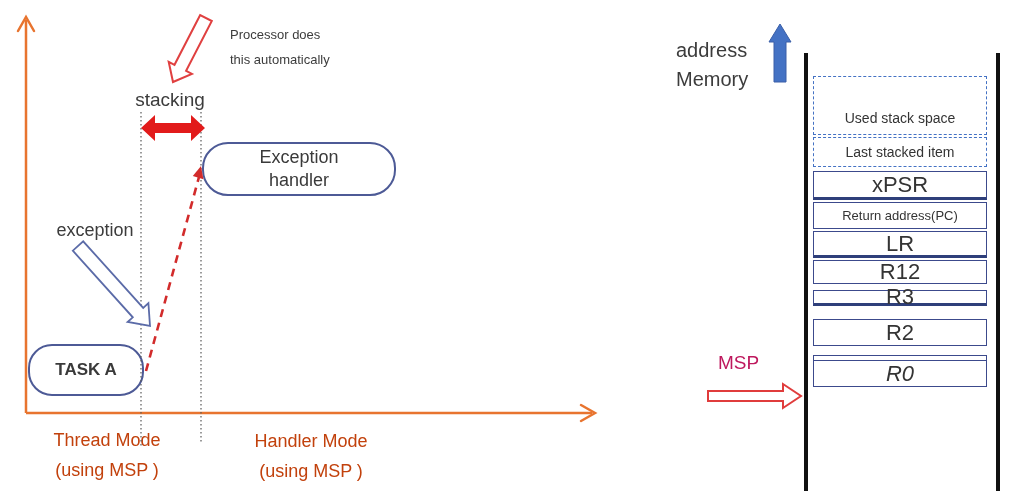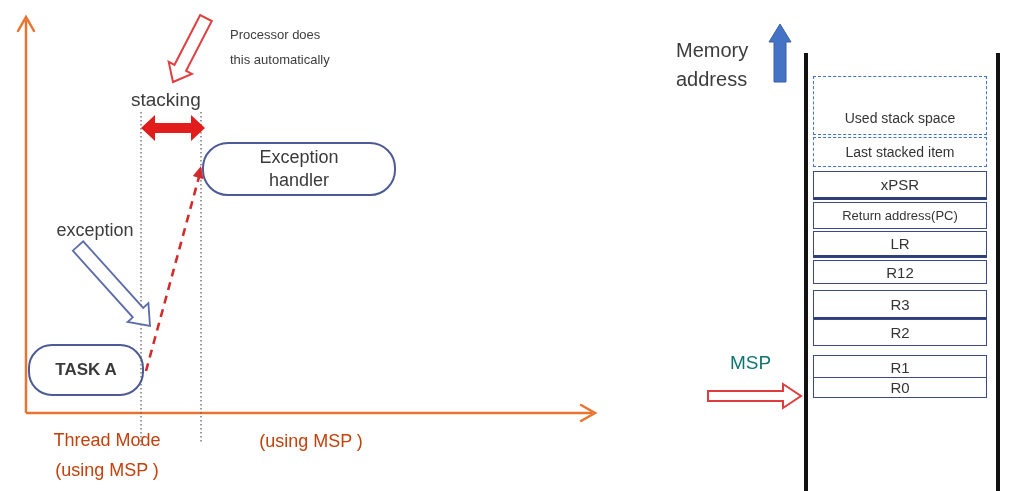--- a/index.html
+++ b/index.html
@@ -13,72 +13,73 @@
     position:absolute;border:2px solid #4d5a96;background:#fff;
     display:flex;align-items:center;justify-content:center;text-align:center;
   }
   .note{font-size:13px;line-height:25px;color:#3c3c3c;}
   .lbl{color:#3c3c3c;}
   .axis-label{position:absolute;text-align:center;font-size:18px;line-height:30px;color:#c2410c;}
   .wall{position:absolute;width:4px;background:#111;}
   .srow{
     position:absolute;left:813px;width:174px;background:#fff;
     display:flex;align-items:center;justify-content:center;
-    font-size:15px;color:#343434;box-sizing:border-box;
+    font-size:22px;color:#343434;box-sizing:border-box;
     border:1.5px solid #3c4a8c;
   }
   .srow.dashed{border:1.6px dashed #4472c4;font-size:14px;}
   .srow.small{font-size:13px;}
   .srow.thickb{border-bottom-width:3px;border-bottom-color:#2e3f7a;}
   .srow.alignlow{align-items:flex-end;padding-bottom:8px;text-align:right;}
 </style>
 </head>
 <body>
 
 <div class="canvas">
 
   <div class="abs" style="left:0;top:0;width:640px;height:491px;">
 
     <div class="abs note" style="left:230px;top:22px;">
       <div>Processor does</div>
       <div>this automatically</div>
     </div>
 
-    <div class="abs lbl" style="left:131px;top:89px;width:78px;text-align:left;font-size:19px;">stacking</div>
+    <div class="abs lbl" style="left:131px;top:89px;width:78px;text-align:center;font-size:19px;">stacking</div>
 
     <div class="abs lbl" style="left:50px;top:220px;width:90px;text-align:center;font-size:18px;">exception</div>
 
     <div class="stadium" style="left:28px;top:344px;width:112px;height:48px;border-radius:24px;font-size:17px;font-weight:bold;">
       <span>TASK A</span>
     </div>
 
     <div class="stadium" style="left:202px;top:142px;width:190px;height:50px;border-radius:26px;font-size:18px;line-height:23px;">
       <span>
         <span>Exception</span><br>
         <span>handler</span>
       </span>
     </div>
 
     <div class="axis-label" style="left:41px;top:425px;width:132px;">
       <div>Thread Mode</div>
       <div>(using MSP )</div>
     </div>
     <div class="axis-label" style="left:245px;top:426px;width:132px;">
+      <div>Handler Mode</div>
       <div>(using MSP )</div>
     </div>
   </div>
 
   <div class="abs" style="left:640px;top:0;width:384px;height:491px;">
 
     <div class="abs" style="left:36px;top:36px;font-size:20px;line-height:29px;color:#3c3c3c;">
+      <div>address</div>
       <div>Memory</div>
-      <div>address</div>
     </div>
 
-    <div class="abs" style="left:90px;top:352px;font-size:19px;color:#0f766e;">MSP</div>
+    <div class="abs" style="left:78px;top:352px;font-size:19px;color:#be185d;">MSP</div>
   </div>
 
   <div class="wall" style="left:804px;top:53px;height:438px;"></div>
   <div class="wall" style="left:996px;top:53px;height:438px;"></div>
 
   <div class="srow dashed alignlow" style="top:76px;height:59px;">
       <span>Used stack space</span>
     </div>
   <div class="srow dashed" style="top:137px;height:30px;">
       <span>Last stacked item</span>
@@ -88,30 +89,30 @@
     </div>
   <div class="srow small" style="top:202px;height:27px;">
       <span>Return address(PC)</span>
     </div>
   <div class="srow thickb" style="top:231px;height:27px;">
       <span>LR</span>
     </div>
   <div class="srow" style="top:260px;height:24px;">
       <span>R12</span>
     </div>
-  <div class="srow thickb" style="top:290px;height:30px;">
+  <div class="srow thickb" style="top:290px;height:16px;">
       <span>R3</span>
     </div>
   <div class="srow" style="top:319px;height:27px;">
       <span>R2</span>
     </div>
   <div class="srow thickb" style="top:348px;height:27px;margin-top:7px;">
       <span>R1</span>
     </div>
-  <div class="srow" style="top:377px;height:21px;">
+  <div class="srow" style="top:360px;height:27px;font-style:italic;">
       <span>R0</span>
     </div>
 
   <svg class="overlay" viewBox="0 0 1024 491">
 
     <g>
       <line x1="26" y1="413" x2="26" y2="20" stroke="#e8742f" stroke-width="2.5"></line>
       <polyline points="18,31 26,17 34,31" fill="none" stroke="#e8742f" stroke-width="2.5" stroke-linecap="round"></polyline>
     </g>
 

